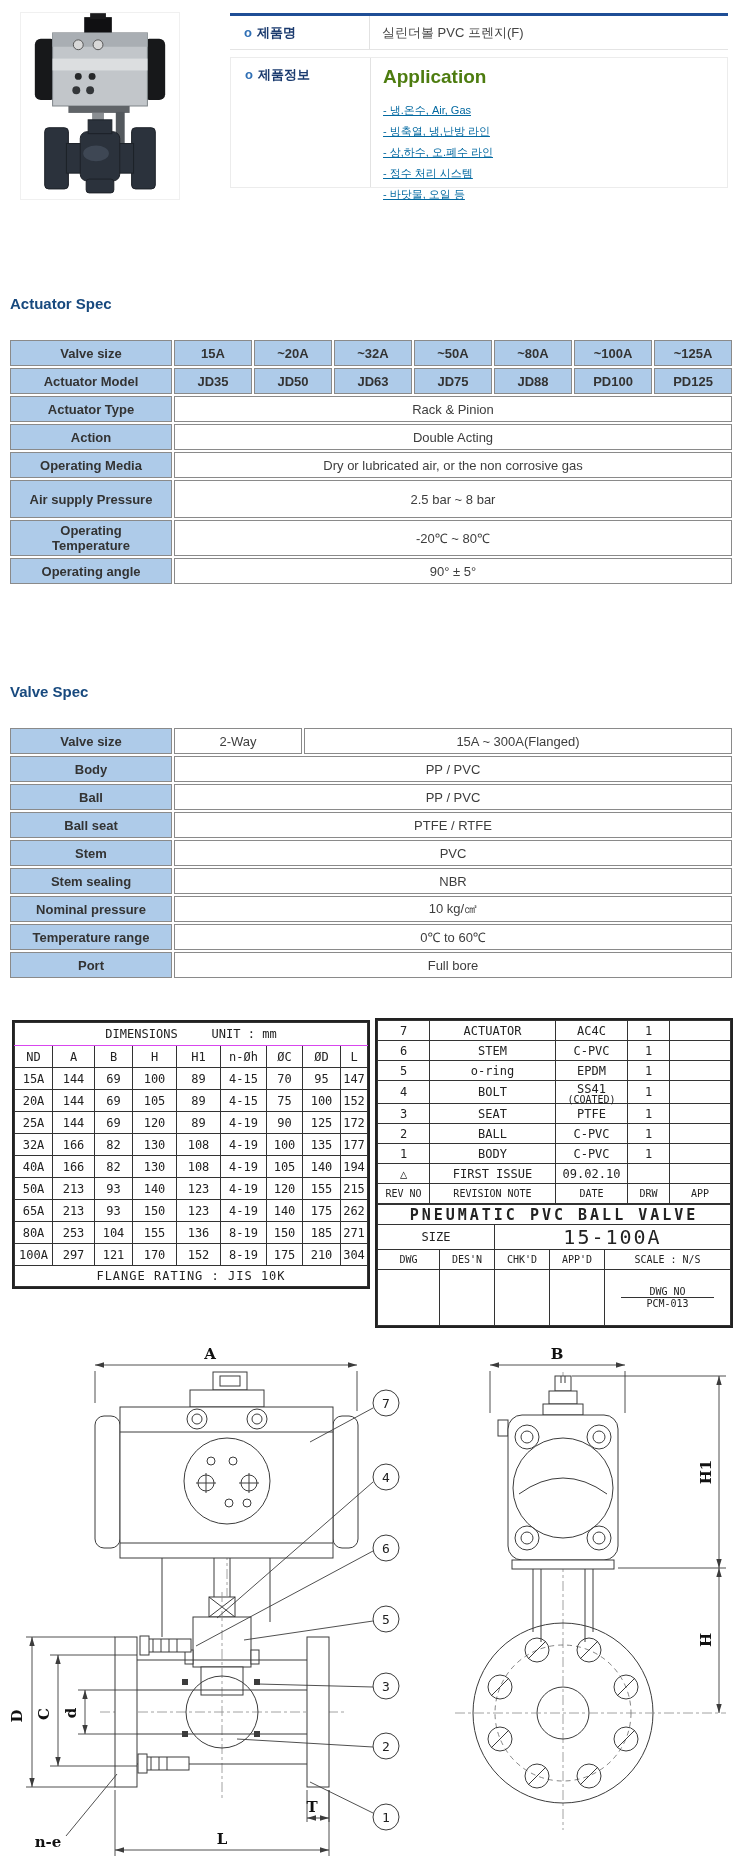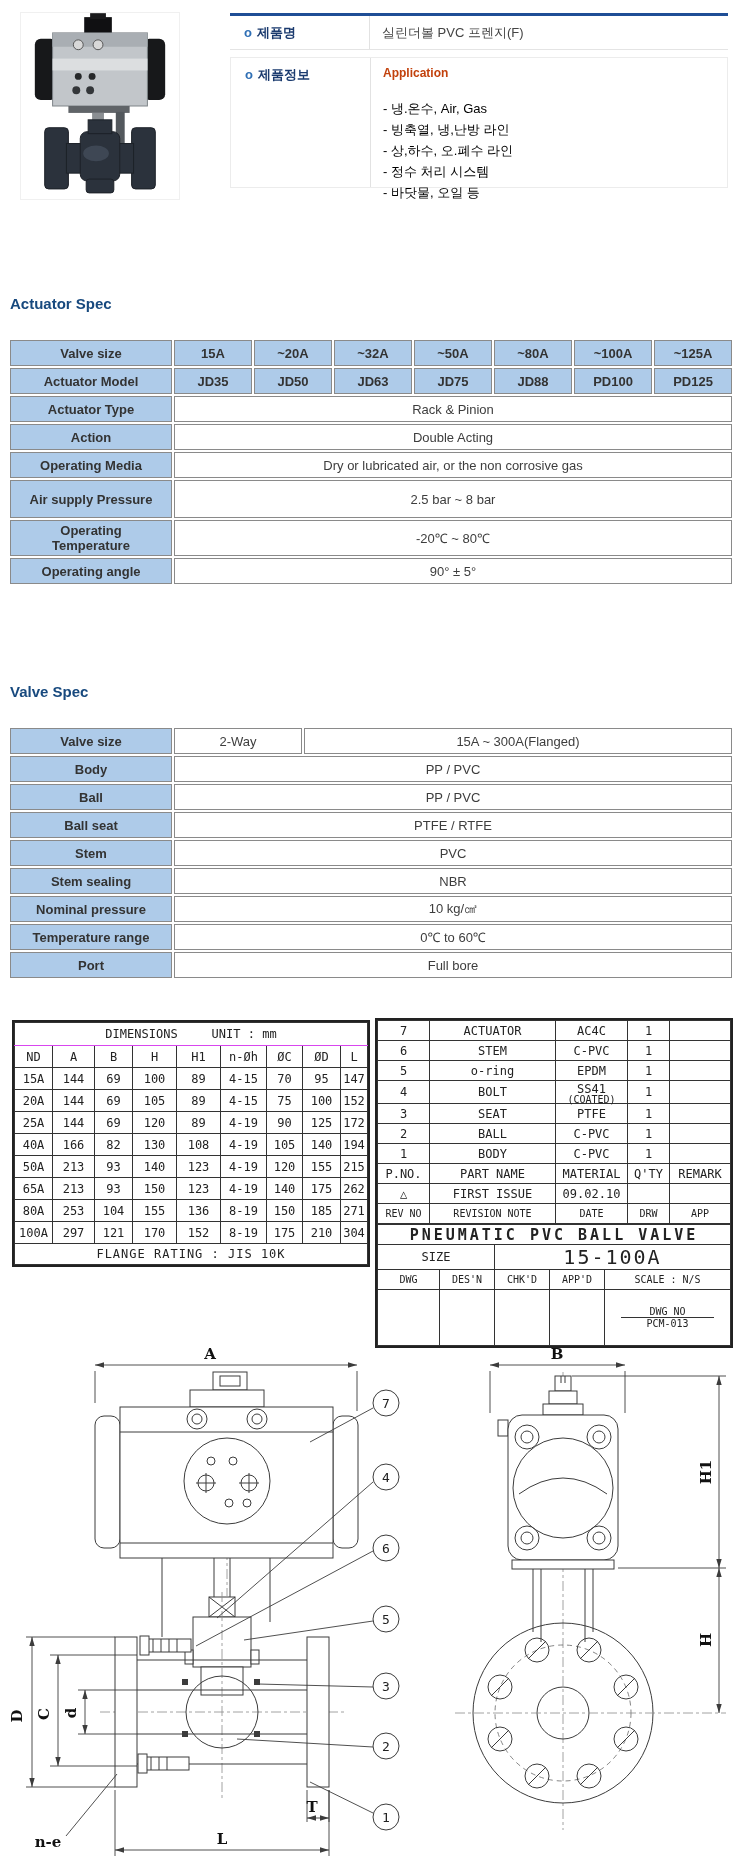--- a/index.html
+++ b/index.html
@@ -9,22 +9,22 @@
   
   .photo-box { position: absolute; left: 20px; top: 12px; width: 160px; height: 188px;
                border: 1px solid #f0f0f0; background: #fff; }
   .info-box { position: absolute; left: 230px; width: 498px; display: flex; background: #fff; }
   .info-box-1 { top: 13px; min-height: 37px; border-top: 3px solid #1f4e96; border-bottom: 1px solid #e4e4e4; }
   .info-box-2 { top: 57px; height: 131px; border: 1px solid #ececec; }
   .info-label-cell { width: 140px; flex: 0 0 140px; border-right: 1px solid #e2e2e2;
                      padding: 8px 0 0 14px; font-size: 13px; font-weight: bold; color: #1a3a6e; }
   .info-label-cell .bullet { color: #2f6fb5; font-weight: bold; margin-right: 5px; }
   .info-value-cell { flex: 1; padding: 8px 0 6px 12px; font-size: 13px; color: #444; }
-  .app-title { font-weight: bold; color: #c2410c; font-size: 12px; margin-bottom: 18px; }
-  .app-item { font-size: 13px; color: #000000; line-height: 21px; }
+  .app-title { font-weight: bold; color: #4d7c0f; font-size: 19px; margin-bottom: 12px; }
+  .app-item { font-size: 11px; color: #0369a1; line-height: 21px; text-decoration: underline; }
 
   
   .sec-title { position: absolute; left: 10px; font-size: 15px; font-weight: bold; color: #17497e; }
 
   
   table.spec { position: absolute; left: 8px; width: 726px; border-collapse: separate;
                border-spacing: 2px; table-layout: fixed; background: #fff; }
   table.spec td { border: 1px solid #8a8a8a; text-align: center; vertical-align: middle;
                   font-size: 13px; color: #333; height: 26px; padding: 2px 4px; background: #fff; }
   table.spec td.lbl { background: #aecbe9; font-weight: bold; padding: 2px 12px; }
@@ -292,20 +292,31 @@
             <td>144</td>
             <td>69</td>
             <td>120</td>
             <td>89</td>
             <td>4-19</td>
             <td>90</td>
             <td>125</td>
             <td>172</td>
           </tr>
       <tr>
+            <td>32A</td>
+            <td>166</td>
+            <td>82</td>
+            <td>130</td>
+            <td>108</td>
+            <td>4-19</td>
+            <td>100</td>
+            <td>135</td>
+            <td>177</td>
+          </tr>
+      <tr>
             <td>40A</td>
             <td>166</td>
             <td>82</td>
             <td>130</td>
             <td>108</td>
             <td>4-19</td>
             <td>105</td>
             <td>140</td>
             <td>194</td>
           </tr>
@@ -411,27 +422,20 @@
             <td>C-PVC</td>
             <td>1</td>
             <td></td>
           </tr>
       <tr>
             <td>1</td>
             <td class="pname">BODY</td>
             <td>C-PVC</td>
             <td>1</td>
             <td></td>
-          </tr>
-      <tr>
-            <td>P.NO.</td>
-            <td>PART NAME</td>
-            <td>MATERIAL</td>
-            <td>Q'TY</td>
-            <td>REMARK</td>
           </tr>
       <tr>
             <td>△</td>
             <td>FIRST ISSUE</td>
             <td>09.02.10</td>
             <td></td>
             <td></td>
           </tr>
       <tr>
             <td class="small">REV NO</td>

